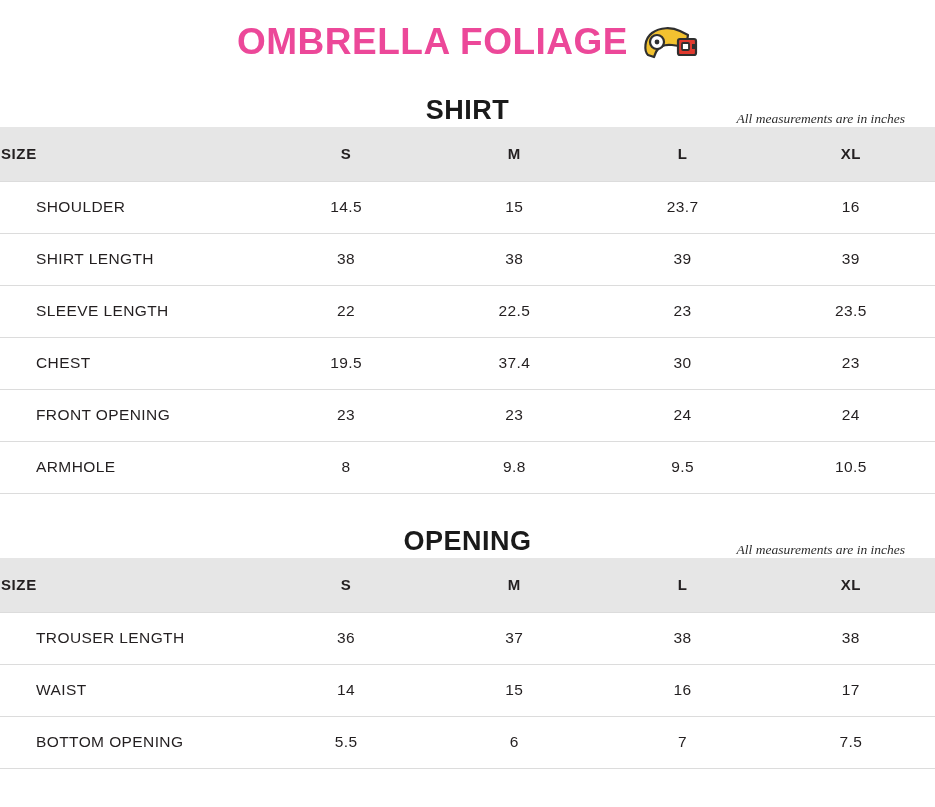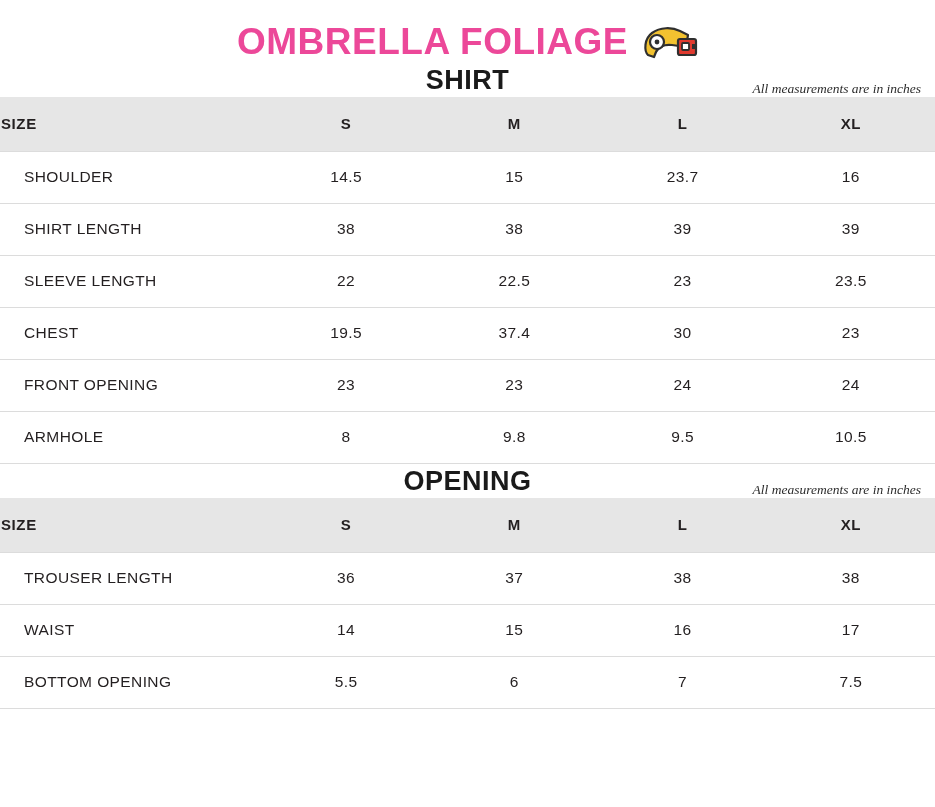--- a/index.html
+++ b/index.html
@@ -35,36 +35,37 @@
     gap: 14px;
   }
   .tape-icon {
     display: inline-block;
     width: 56px;
     height: 38px;
     position: relative;
     top: 2px;
   }
   .section {
+    margin-top: 30px;
   }
   .section-header {
     position: relative;
     height: 34px;
   }
   .section-title {
     text-align: center;
     font-size: 27px;
     font-weight: bold;
     letter-spacing: 0.5px;
     color: #1a1a1a;
     line-height: 34px;
   }
   .note {
     position: absolute;
-    right: 14px;
+    right: 30px;
     bottom: 0px;
     font-size: 13.5px;
     font-style: italic;
     color: #2b2b2b;
     font-family: "Liberation Serif", serif;
   }
   table {
     width: 935px;
     border-collapse: collapse;
     table-layout: fixed;
@@ -90,21 +91,21 @@
     font-size: 15.5px;
     color: #231f20;
     border-bottom: 1px solid #dcdcdc;
     letter-spacing: 0.4px;
   }
   tbody tr:first-child td {
     border-top: 1px solid #dcdcdc;
   }
   td.col-label {
     text-align: left;
-    padding-left: 24px;
+    padding-left: 36px;
     width: 260px;
   }
   .shirt-section thead th { background:#e6e6e6; }
   .trouser-section thead th { background:#e6e6e6; }
 </style>
 </head>
 <body>
 
 <div class="page">
 

